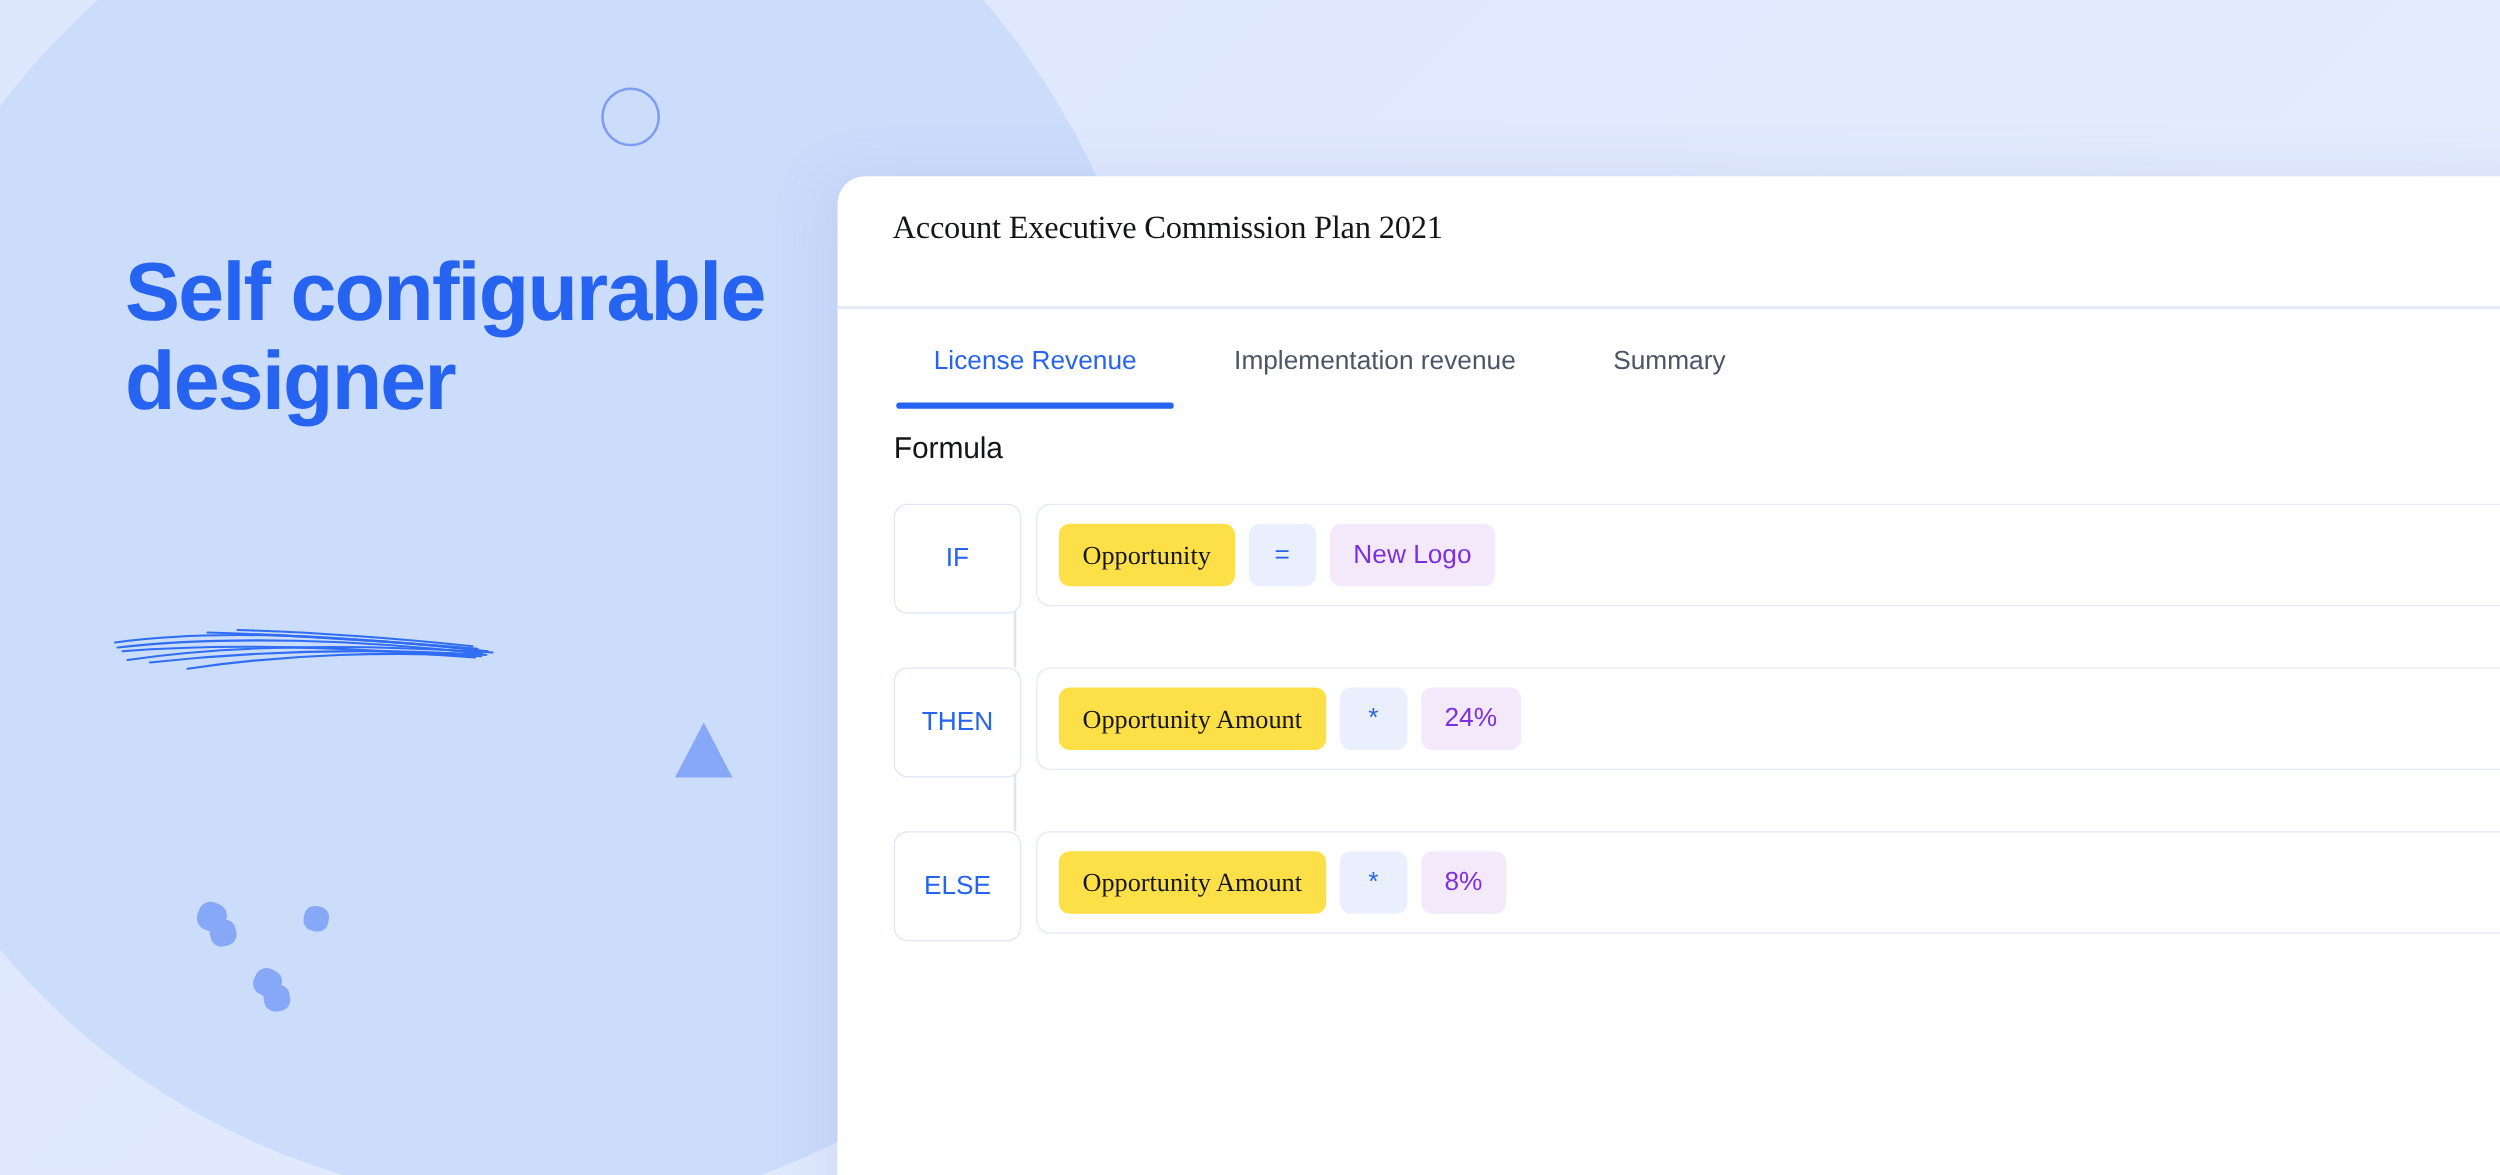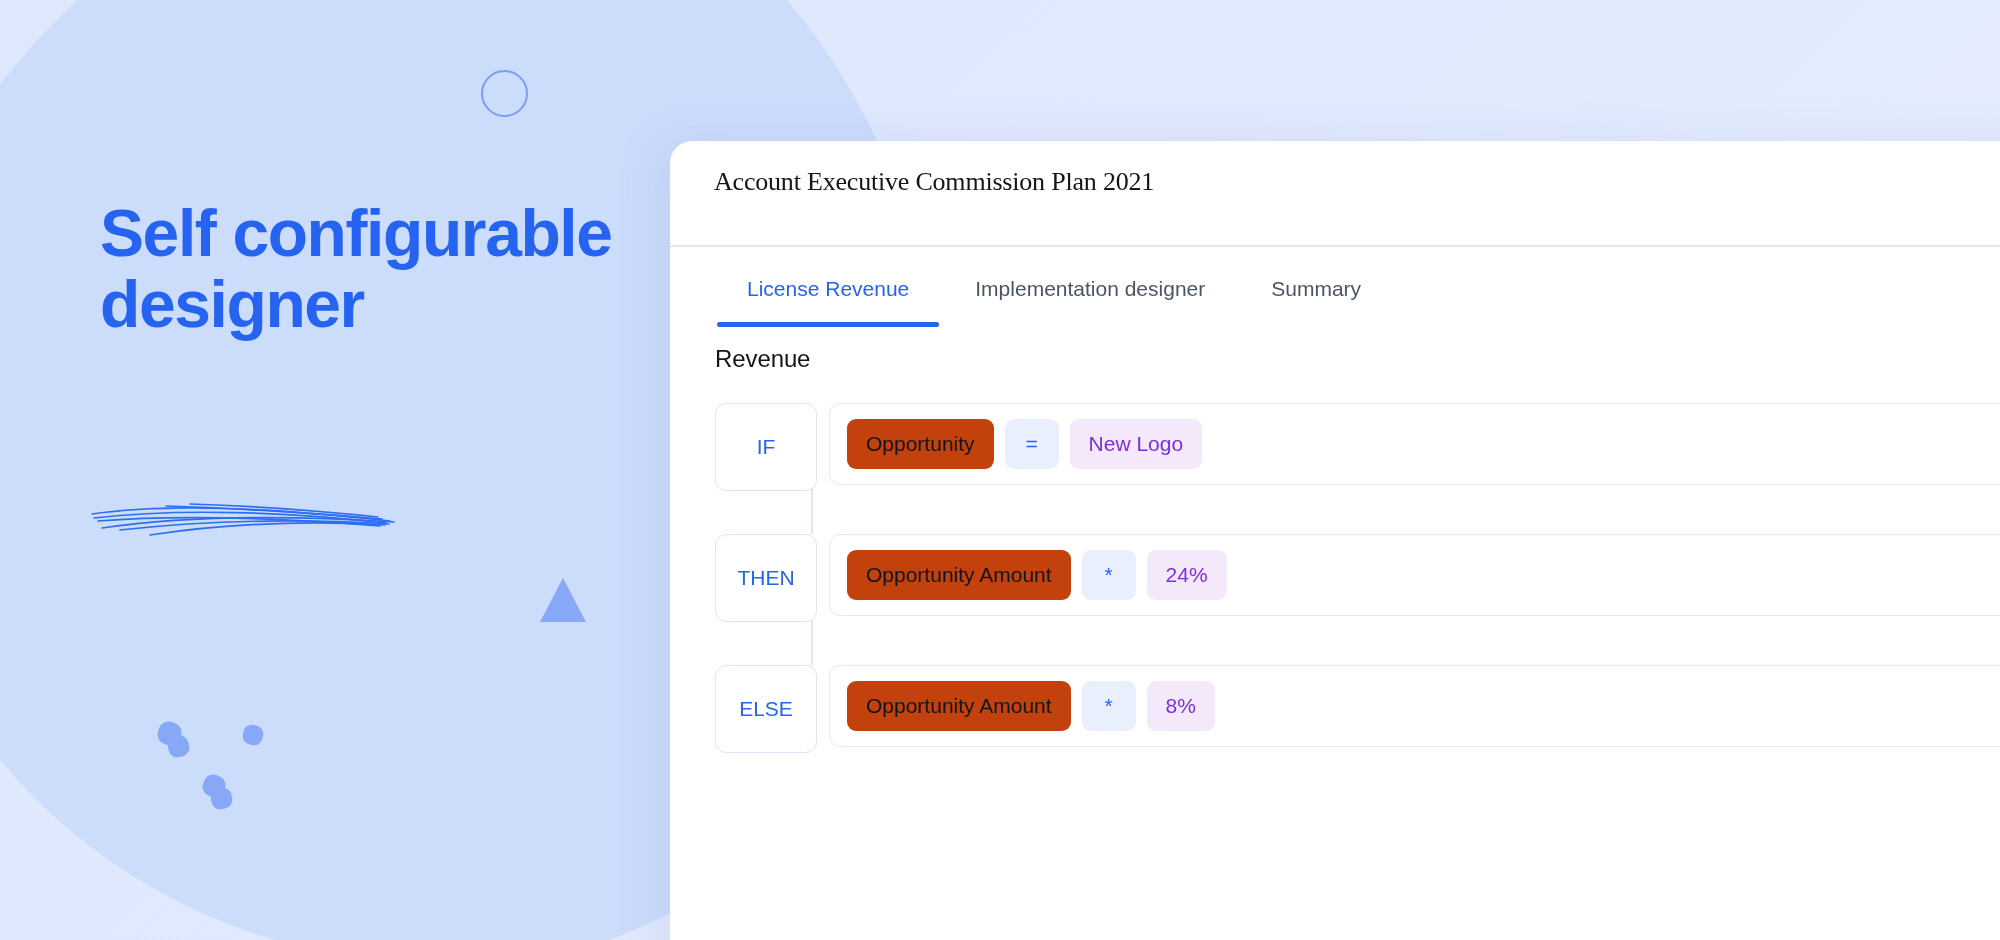--- a/index.html
+++ b/index.html
@@ -110,21 +110,21 @@
     background: #dfe6f8;
   }
 
   
   .tabs {
     position: absolute;
     left: 44px;
     top: 136px;
     display: flex;
     align-items: flex-end;
-    gap: 0;
+    gap: 12px;
   }
   .tab {
     position: relative;
     font-size: 21px;
     color: #4b5565;
     padding: 0 33px 26px 33px;
     white-space: nowrap;
     cursor: pointer;
   }
   .tab.active { color: #2563f0; }
@@ -207,21 +207,21 @@
     height: 50px;
     border-radius: 9px;
     display: flex;
     align-items: center;
     justify-content: center;
     padding: 0 19px;
     font-size: 21px;
     white-space: nowrap;
     cursor: pointer;
   }
-  .chip-field    { background: #c2410c; color: #14151a; }
+  .chip-field    { background: #fde047; color: #14151a; font-family: Liberation Serif, serif; }
   .chip-operator { background: #e9effd; color: #2563f0; min-width: 54px; padding: 0 14px; }
   .chip-value    { background: #f4e9fa; color: #7b2fe0; text-align: center; }
 </style>
 </head>
 <body>
 
 <div class="stage">
 
   <div class="blob"></div>
 
@@ -249,25 +249,25 @@
 
   <div class="headline">Self configurable designer</div>
 
   <div class="card">
 
     <div class="card-title">Account Executive Commission Plan 2021</div>
     <div class="card-divider"></div>
 
     <div class="tabs">
       <div class="tab active">License Revenue</div>
-      <div class="tab">Implementation designer</div>
+      <div class="tab">Implementation revenue</div>
       <div class="tab">Summary</div>
     </div>
 
-    <div class="formula-heading">Revenue</div>
+    <div class="formula-heading">Formula</div>
 
     <div class="formula-rows">
 
       <div class="frow">
         <div class="frow-label">IF</div>
         <div class="connector"></div>
         <div class="frow-body">
           <div class="chip chip-field">Opportunity</div>
           <div class="chip chip-operator">=</div>
           <div class="chip chip-value">New Logo</div>

